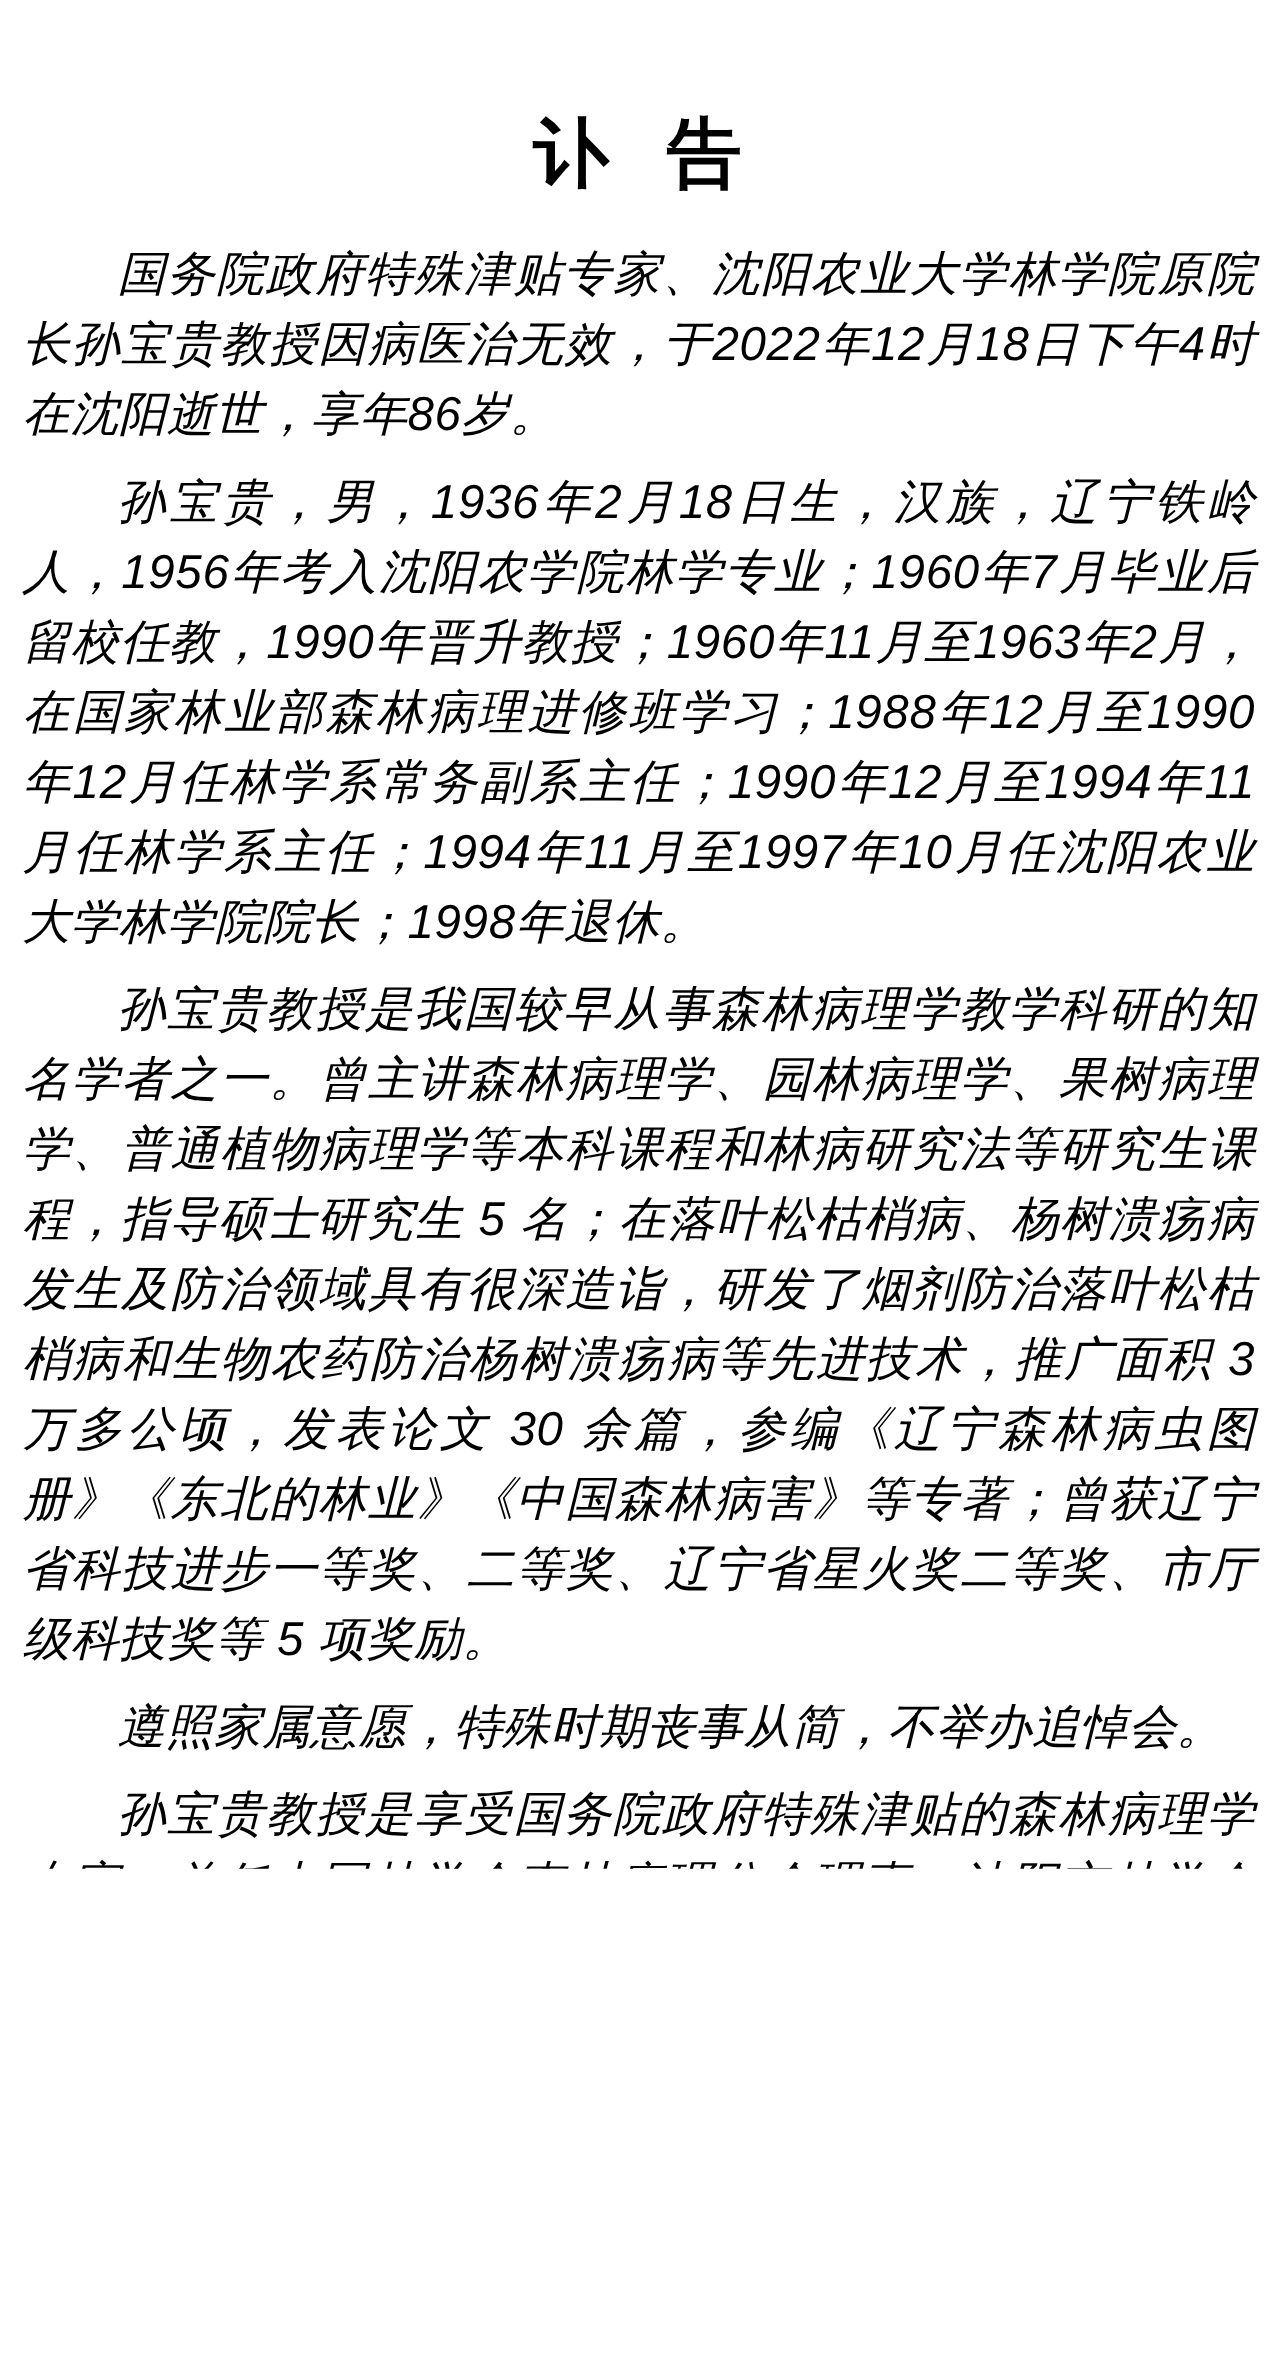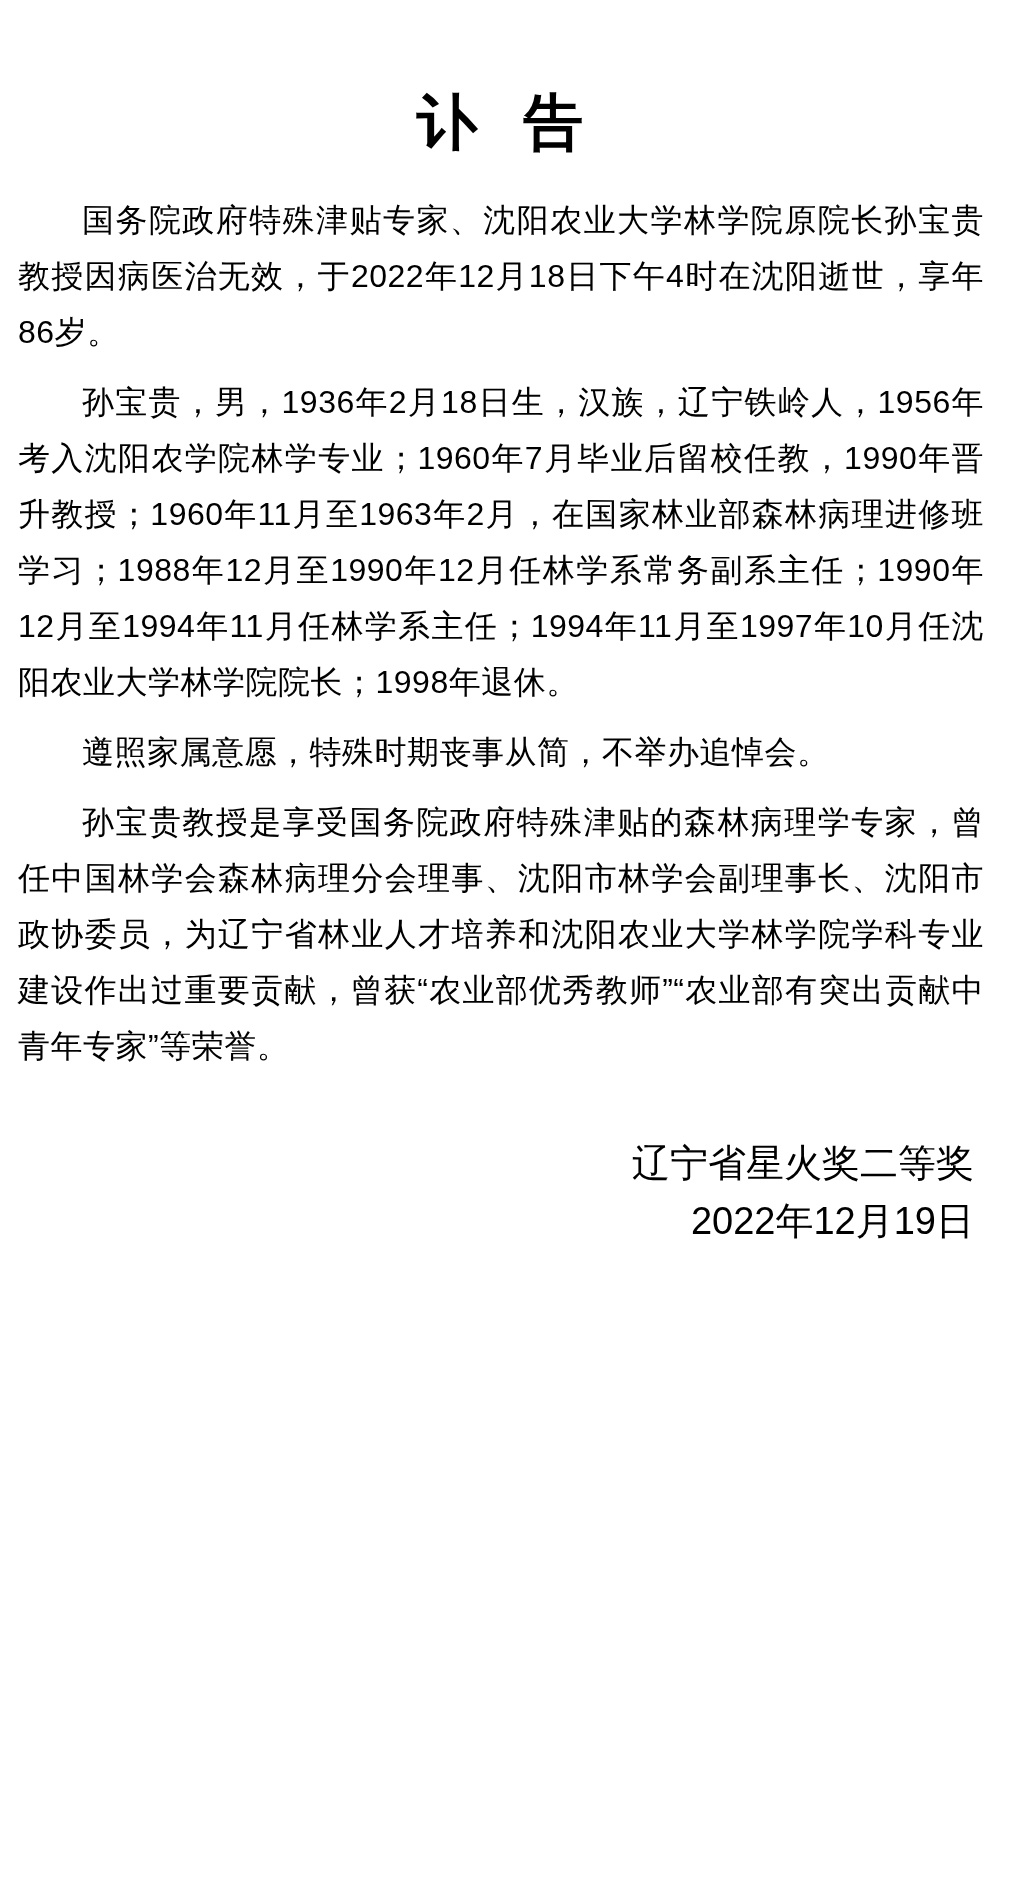--- a/index.html
+++ b/index.html
@@ -10,58 +10,60 @@
     width: 1024px;
     height: 1893px;
     background: #ffffff;
     color: #000000;
     font-family: "Liberation Sans", sans-serif;
   }
   .page {
     box-sizing: border-box;
     width: 1024px;
     height: 1495px;
-    padding: 90px 40px 0 18px;
+    padding: 90px 20px 0 18px;
     overflow: hidden;
   }
   .title {
     margin: 0 0 36px 0;
     text-align: center;
     font-size: 60px;
     line-height: 66px;
     font-weight: bold;
     letter-spacing: 2px;
     word-spacing: 26px;
   }
   .para {
     margin: 0 0 14px 0;
-    font-size: 32px;
+    font-size: 38px;
     line-height: 56px;
     text-indent: 2em;
     text-align: justify;
     letter-spacing: 0.5px;
+    font-style: italic;
   }
   .closing-block {
     margin-top: 60px;
     text-align: right;
     padding-right: 10px;
     font-size: 38px;
     line-height: 58px;
   }
 </style>
 </head>
 <body style="background: rgb(255, 255, 255); color: rgb(0, 0, 0);">
 
 <div class="page">
   <h1 class="title">讣 告</h1>
 
   <p class="para">国务院政府特殊津贴专家、沈阳农业大学林学院原院长孙宝贵教授因病医治无效，于2022年12月18日下午4时在沈阳逝世，享年86岁。</p>
 
   <p class="para">孙宝贵，男，1936年2月18日生，汉族，辽宁铁岭人，1956年考入沈阳农学院林学专业；1960年7月毕业后留校任教，1990年晋升教授；1960年11月至1963年2月，在国家林业部森林病理进修班学习；1988年12月至1990年12月任林学系常务副系主任；1990年12月至1994年11月任林学系主任；1994年11月至1997年10月任沈阳农业大学林学院院长；1998年退休。</p>
 
+  <p class="para">孙宝贵教授是我国较早从事森林病理学教学科研的知名学者之一。曾主讲森林病理学、园林病理学、果树病理学、普通植物病理学等本科课程和林病研究法等研究生课程，指导硕士研究生 5 名；在落叶松枯梢病、杨树溃疡病发生及防治领域具有很深造诣，研发了烟剂防治落叶松枯梢病和生物农药防治杨树溃疡病等先进技术，推广面积 3 万多公顷，发表论文 30 余篇，参编《辽宁森林病虫图册》《东北的林业》《中国森林病害》等专著；曾获辽宁省科技进步一等奖、二等奖、辽宁省星火奖二等奖、市厅级科技奖等 5 项奖励。</p>
 
   <p class="para">遵照家属意愿，特殊时期丧事从简，不举办追悼会。</p>
 
   <p class="para">孙宝贵教授是享受国务院政府特殊津贴的森林病理学专家，曾任中国林学会森林病理分会理事、沈阳市林学会副理事长、沈阳市政协委员，为辽宁省林业人才培养和沈阳农业大学林学院学科专业建设作出过重要贡献，曾获“农业部优秀教师”“农业部有突出贡献中青年专家”等荣誉。</p>
 
   <div class="closing-block">
     <div>辽宁省星火奖二等奖</div>
     <div>2022年12月19日</div>
   </div>
 </div>

